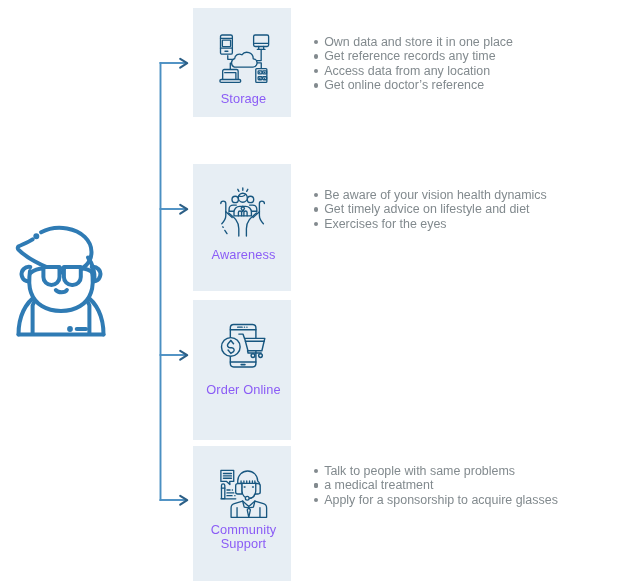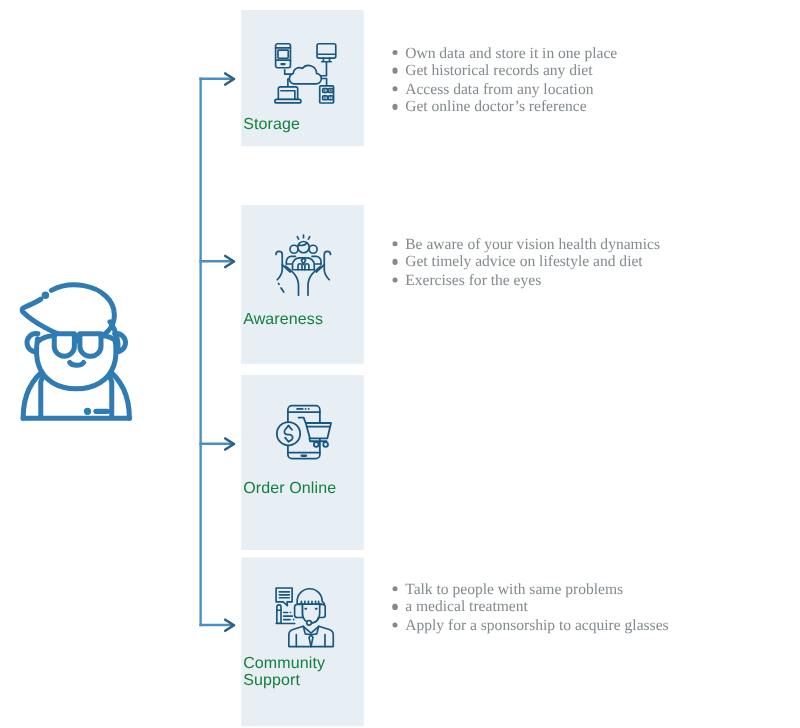--- a/index.html
+++ b/index.html
@@ -1,21 +1,21 @@
 <!DOCTYPE html>
 <html><head>
 <meta charset="utf-8">
 <style>
   html,body{margin:0;padding:0;}
   body{width:640px;height:582px;background:#ffffff;font-family:"Liberation Sans",sans-serif;overflow:hidden;}
   .stage{position:relative;width:640px;height:582px;}
   .card{position:absolute;left:193px;width:98px;background:#e7eef4;}
   .card .ico{position:absolute;left:50%;transform:translateX(-50%);}
-  .card .lbl{position:absolute;left:1.5px;width:98px;color:#15803d;font-size:12.8px;line-height:15.6px;letter-spacing:.1px;}
-  .bullets{position:absolute;color:#828a8e;font-size:12.45px;line-height:14.4px;white-space:nowrap;font-family:Liberation Serif, serif;}
+  .card .lbl{position:absolute;left:1.5px;width:98px;text-align:center;color:#8b5cf6;font-size:12.8px;line-height:15.6px;letter-spacing:.1px;}
+  .bullets{position:absolute;color:#828a8e;font-size:12.45px;line-height:14.4px;white-space:nowrap;}
   .bullets .b{position:relative;padding-left:10.2px;}
   .bullets .b .dot{position:absolute;left:0;top:5.0px;width:4.4px;height:4.4px;border-radius:50%;background:#828a8e;font-size:0;line-height:0;}
   .avatar{position:absolute;left:16px;top:226px;}
   svg{display:block;overflow:visible;}
 </style>
 </head>
 <body>
 
 <div class="stage">
 
@@ -174,21 +174,21 @@
       </svg>
     </div>
     <div class="lbl" style="top:76.5px;line-height:14px">
       <div>Community</div>
       <div>Support</div>
     </div>
   </div>
 
   <div class="bullets" style="left:314px;top:35px">
     <div class="b"><span class="dot">•</span><span>Own data and store it in one place</span></div>
-    <div class="b"><span class="dot">•</span><span>Get historical records any diet</span></div>
+    <div class="b"><span class="dot">•</span><span>Get reference records any time</span></div>
     <div class="b"><span class="dot">•</span><span>Access data from any location</span></div>
     <div class="b"><span class="dot">•</span><span>Get online doctor’s reference</span></div>
   </div>
 
   <div class="bullets" style="left:314px;top:188px">
     <div class="b"><span class="dot">•</span><span>Be aware of your vision health dynamics</span></div>
     <div class="b"><span class="dot">•</span><span>Get timely advice on lifestyle and diet</span></div>
     <div class="b"><span class="dot">•</span><span>Exercises for the eyes</span></div>
   </div>
 

